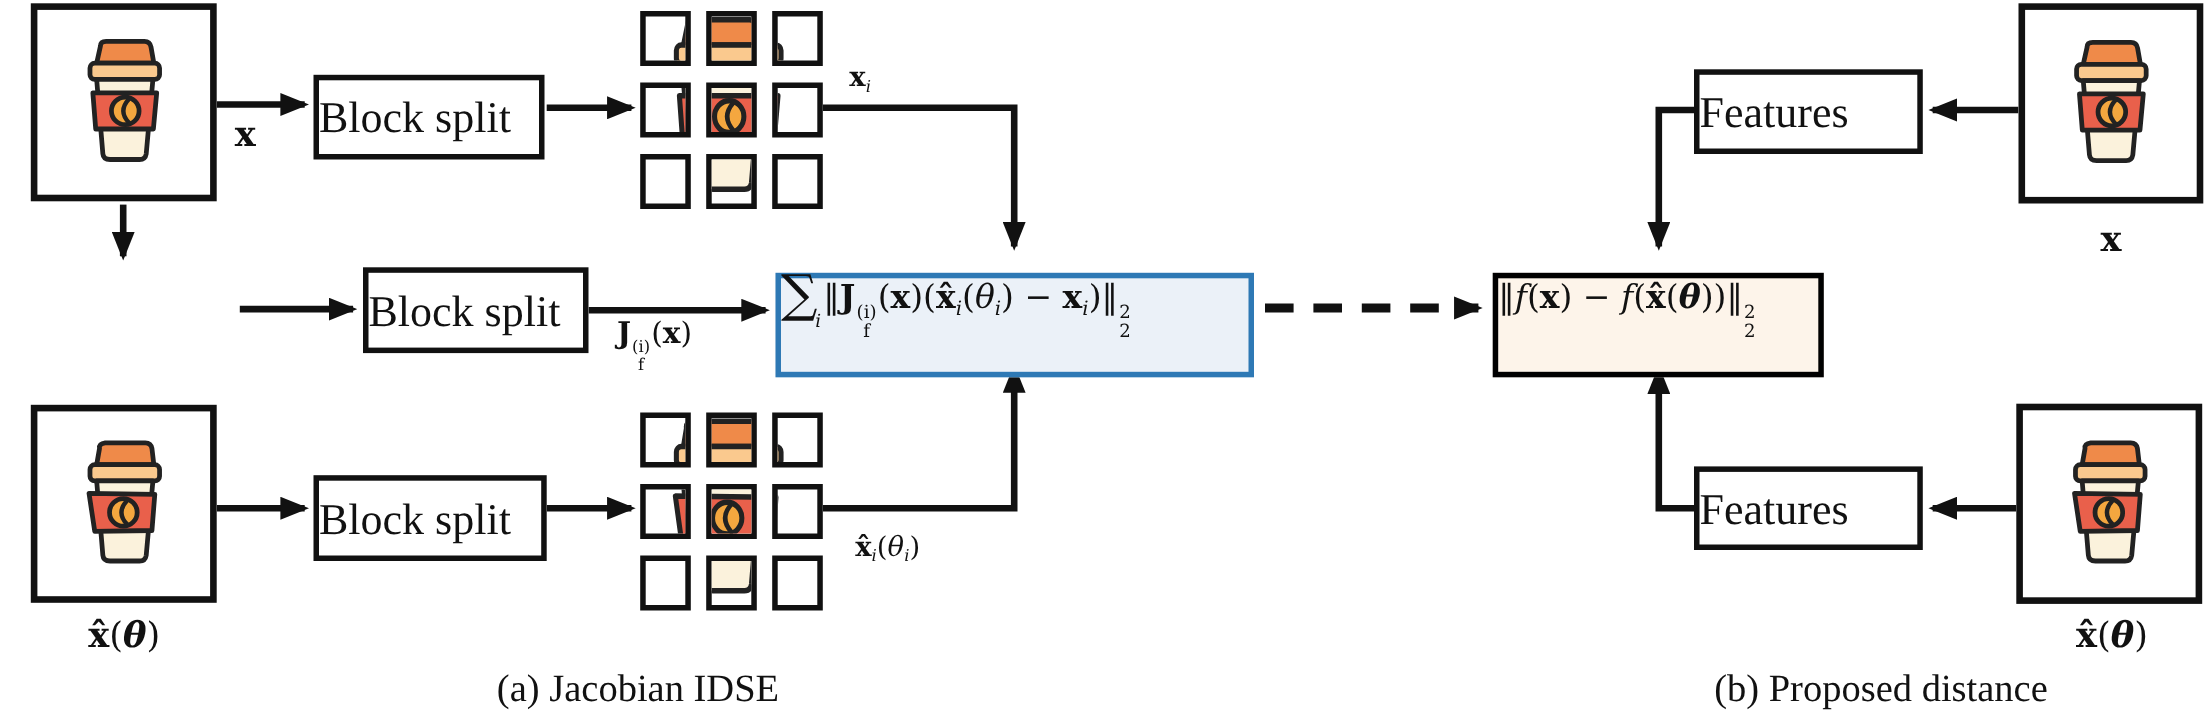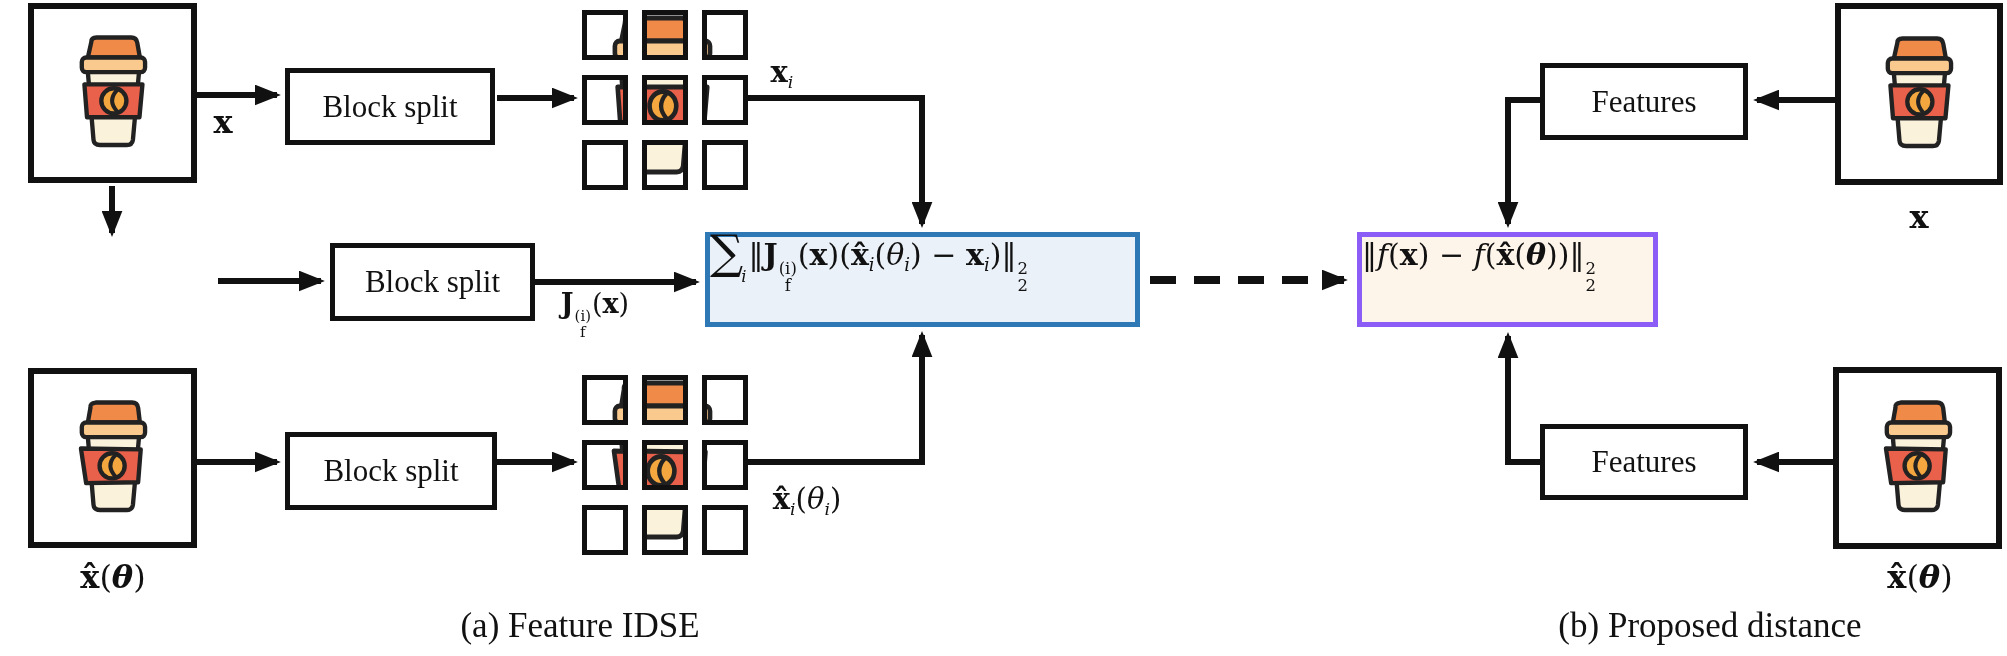--- a/index.html
+++ b/index.html
@@ -2,48 +2,48 @@
 <html><head>
 <meta charset="utf-8">
 <style>
   html,body{margin:0;padding:0;background:#ffffff;}
   #figure{position:relative;width:2007px;height:656px;background:#ffffff;overflow:hidden;
           font-family:"Liberation Serif", serif;color:#111;}
   #overlay{position:absolute;left:0;top:0;width:2007px;height:656px;z-index:1;}
   .imgbox{position:absolute;border:6px solid #111;background:#fff;display:flex;
           align-items:center;justify-content:center;z-index:2;box-sizing:border-box;}
   .bsbox{position:absolute;border:5px solid #111;background:#fff;display:flex;
-         align-items:center;justify-content:center;font-size:31px;z-index:2;box-sizing:border-box;}
+         align-items:center;justify-content:flex-start;font-size:40px;z-index:2;box-sizing:border-box;}
   .jacbox{position:absolute;border:5px solid #2E79B5;background:#EBF1F8;display:flex;
           align-items:center;justify-content:center;font-size:31px;z-index:2;box-sizing:border-box;}
   .formulabox{position:absolute;display:flex;align-items:center;justify-content:center;
               z-index:2;box-sizing:border-box;}
   .blue{border:5px solid #2E79B5;background:#EBF1F8;}
-  .orange{border:5px solid #8b5cf6;background:#FDF4EA;}
+  .orange{border:5px solid #000000;background:#FDF4EA;}
   .grid{position:absolute;z-index:2;}
   .cell{position:absolute;width:46px;height:50px;border:5px solid #111;background:#fff;
         overflow:hidden;box-sizing:border-box;}
   .piece{position:absolute;width:138px;height:150px;}
   .cupfig{width:130px;height:142px;}
   .label{position:absolute;z-index:2;text-align:center;}
   .caption{position:absolute;z-index:2;text-align:center;font-size:35px;}
   .plain{font-size:32px;}
   
   .math{font-family:"DejaVu Serif","DejaVu Sans",serif;white-space:nowrap;display:inline-block;}
   .m-up{font-style:normal;}
   .m-i{font-style:italic;}
   .m-b{font-weight:bold;font-style:normal;}
   .m-bi{font-weight:bold;font-style:italic;}
   .m-sub{font-size:.6em;font-style:italic;vertical-align:-0.35em;}
   .m-sum{font-size:1.55em;font-style:normal;line-height:0;position:relative;top:0.06em;}
   .m-sumsub{font-size:.55em;font-style:italic;vertical-align:-1.0em;margin-left:-2px;margin-right:2px;}
   .m-supsub{display:inline-flex;flex-direction:column;align-items:center;font-size:.55em;
             line-height:1.05;vertical-align:-0.55em;margin:0 1px;font-style:normal;}
-  .f-main{font-size:30px;}
-  .f-label{font-size:29px;}
+  .f-main{font-size:30px;margin-top:16px;}
+  .f-label{font-size:25px;}
 </style>
 </head>
 <body>
 
 <div id="figure">
 
   <svg id="overlay" viewBox="0 0 2007 656" xmlns="http://www.w3.org/2000/svg">
     <defs>
       <marker id="ah" viewBox="0 0 10 8" refX="8.5" refY="4" markerWidth="26" markerHeight="21" markerUnits="userSpaceOnUse" orient="auto">
         <path d="M0 0 L10 4 L0 8 Z" fill="#111"></path>
@@ -220,21 +220,21 @@
         </svg>
       </div>
     <div class="cell" style="left:120px;top:130px">
         <svg class="piece" style="left:-100px;top:-108px" viewBox="0 0 150 150" preserveAspectRatio="none">
           <use href="#cupr" xlink:href="#cupr"></use>
         </svg>
       </div>
   </div>
   <div class="label math f-label" style="left:752px;top:482px;width:110px;"><span class="m-b">x̂</span><span class="m-sub">i</span><span class="m-up">(</span><span class="m-i">θ</span><span class="m-sub">i</span><span class="m-up">)</span></div>
 
-  <div class="caption" style="left:420px;top:606px;width:320px;">(a) Feature IDSE</div>
+  <div class="caption" style="left:420px;top:606px;width:320px;">(a) Jacobian IDSE</div>
 
 
   <div class="formulabox orange f-main math" style="left:1357px;top:232px;width:301px;height:95px;">
     <span><span class="m-up">‖</span><span class="m-i">f</span><span class="m-up">(</span><span class="m-b">x</span><span class="m-up">) − </span><span class="m-i">f</span><span class="m-up">(</span><span class="m-b">x̂</span><span class="m-up">(</span><span class="m-bi">θ</span><span class="m-up">))‖</span><span class="m-supsub">
           <span>2</span>
           <span>2</span>
         </span></span>
   </div>
 
   <div class="bsbox" style="left:1540px;top:63px;width:208px;height:77px;">

